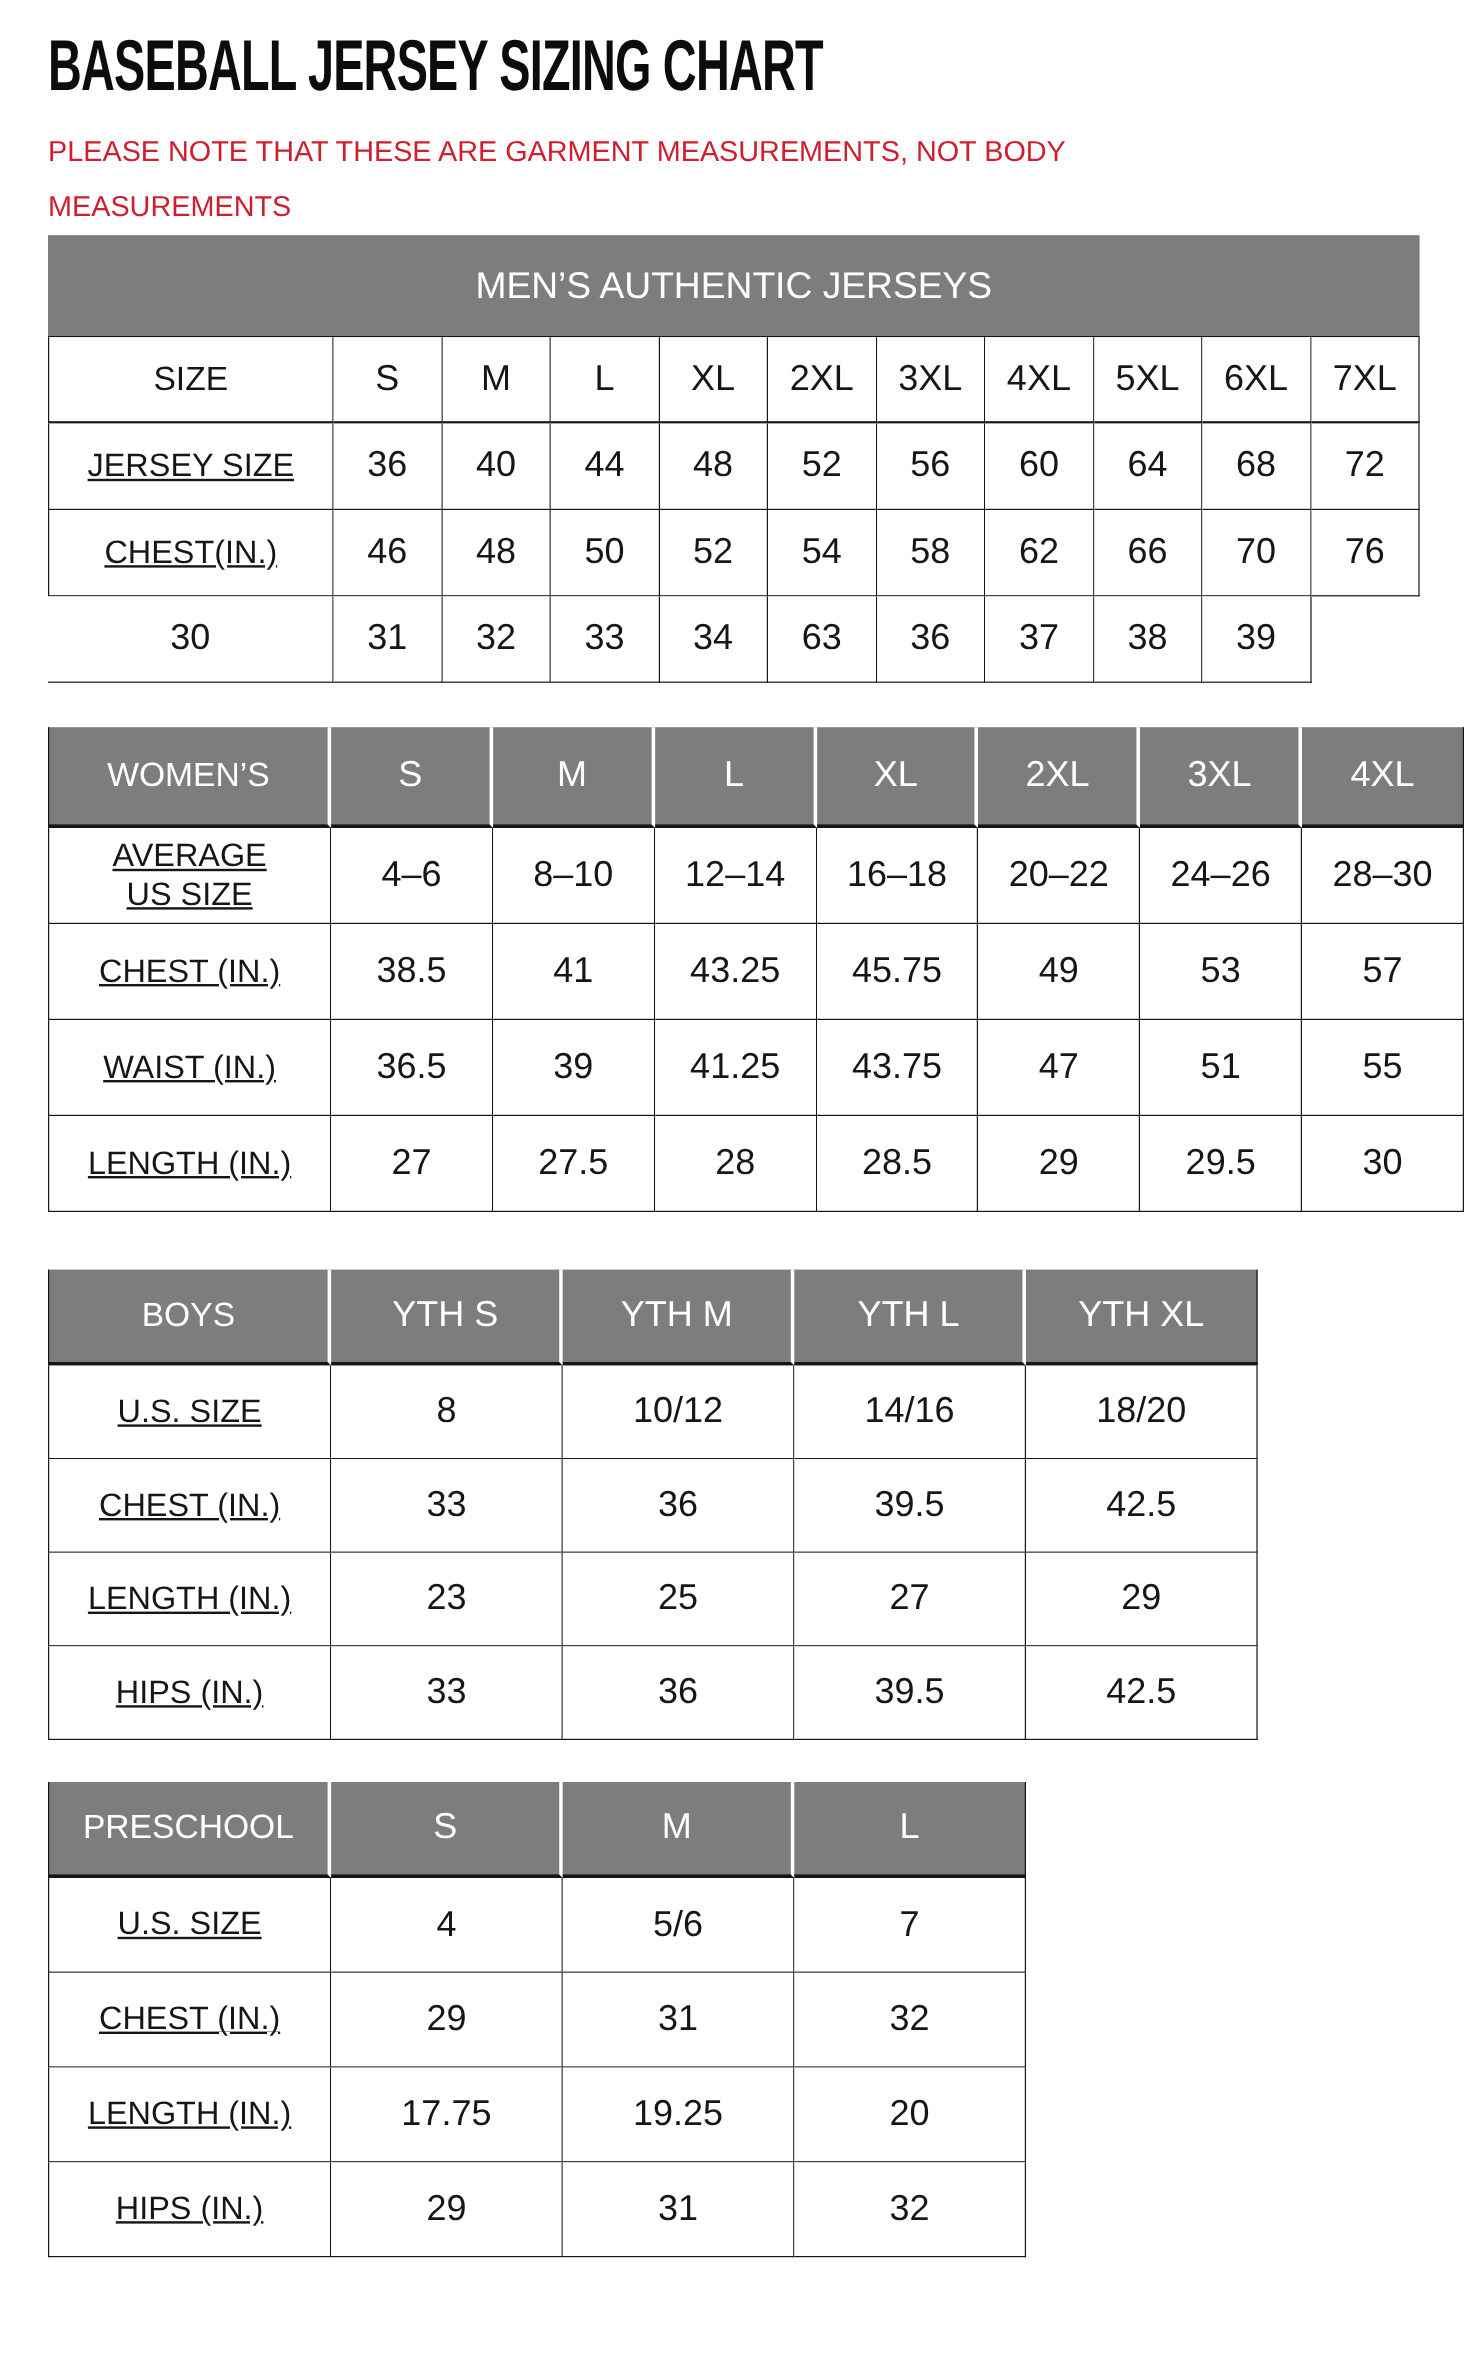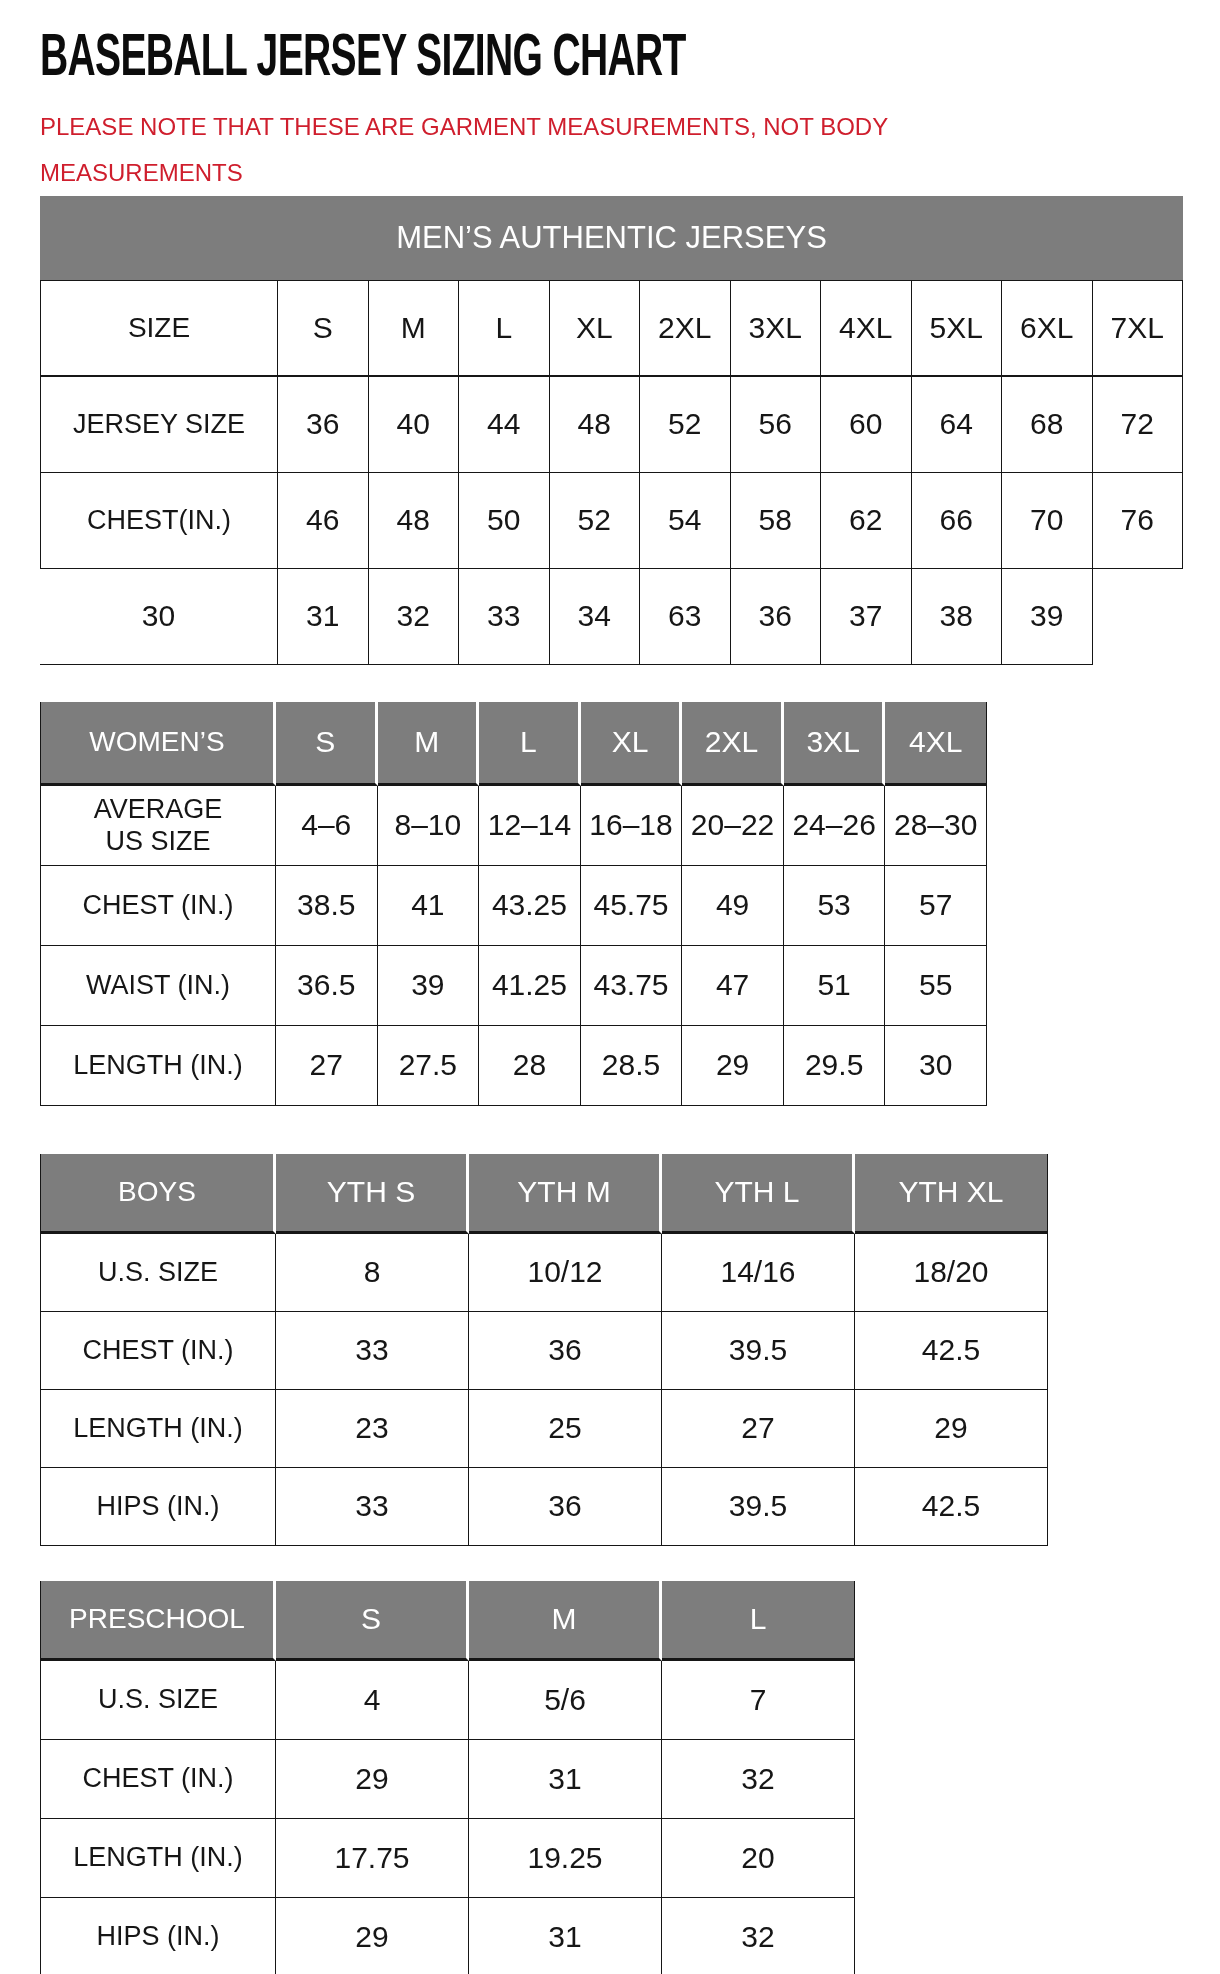--- a/index.html
+++ b/index.html
@@ -49,20 +49,21 @@
     line-height: 1.15;
     border-right: 1px solid #161616;
     border-bottom: 1px solid #161616;
     background: #fff;
     padding: 0 4px;
   }
   .tbl .lbl {
     font-size: 27px;
     border-left: 1px solid #161616;
     white-space: pre-line;
+    text-decoration: underline;
   }
   
   .tbl .hdr {
     background: var(--header-gray, #7d7d7d);
     color: #ffffff;
     font-size: 30px;
     border-right: 3px solid #ffffff;
     border-bottom: 3px solid #161616;
     border-left: 0;
   }
@@ -79,24 +80,24 @@
   .mens .hdr, .mens .hdr-first, .mens .hdr-last {
     background: #ffffff;
     color: #161616;
     border-right: 1px solid #161616;
     border-bottom: 2px solid #161616;
   }
   .mens .hdr-first { border-left: 1px solid #161616; font-size: 28px; }
 
   
   .mens      { width: 1143px; grid-template-columns: 238px repeat(10, 1fr); margin-top: 0; }
-  .mens .cell   { height: 96px; }
+  .mens .cell   { height: 72px; }
   .mens .banner { height: 85px; }
 
-  .womens    { width: 947px; grid-template-columns: 236px repeat(7, 1fr); margin-top: 37px; }
+  .womens    { width: 1180px; grid-template-columns: 236px repeat(7, 1fr); margin-top: 37px; }
   .womens .cell { height: 80px; }
   .womens .hdr, .womens .hdr-first, .womens .hdr-last { height: 84px; }
 
   .boys      { width: 1008px; grid-template-columns: 236px repeat(4, 1fr); margin-top: 48px; }
   .boys .cell { height: 78px; }
   .boys .hdr, .boys .hdr-first, .boys .hdr-last { height: 80px; }
 
   .preschool { width: 815px; grid-template-columns: 236px repeat(3, 1fr); margin-top: 35px; }
   .preschool .cell { height: 79px; }
   .preschool .hdr, .preschool .hdr-first, .preschool .hdr-last { height: 80px; }

